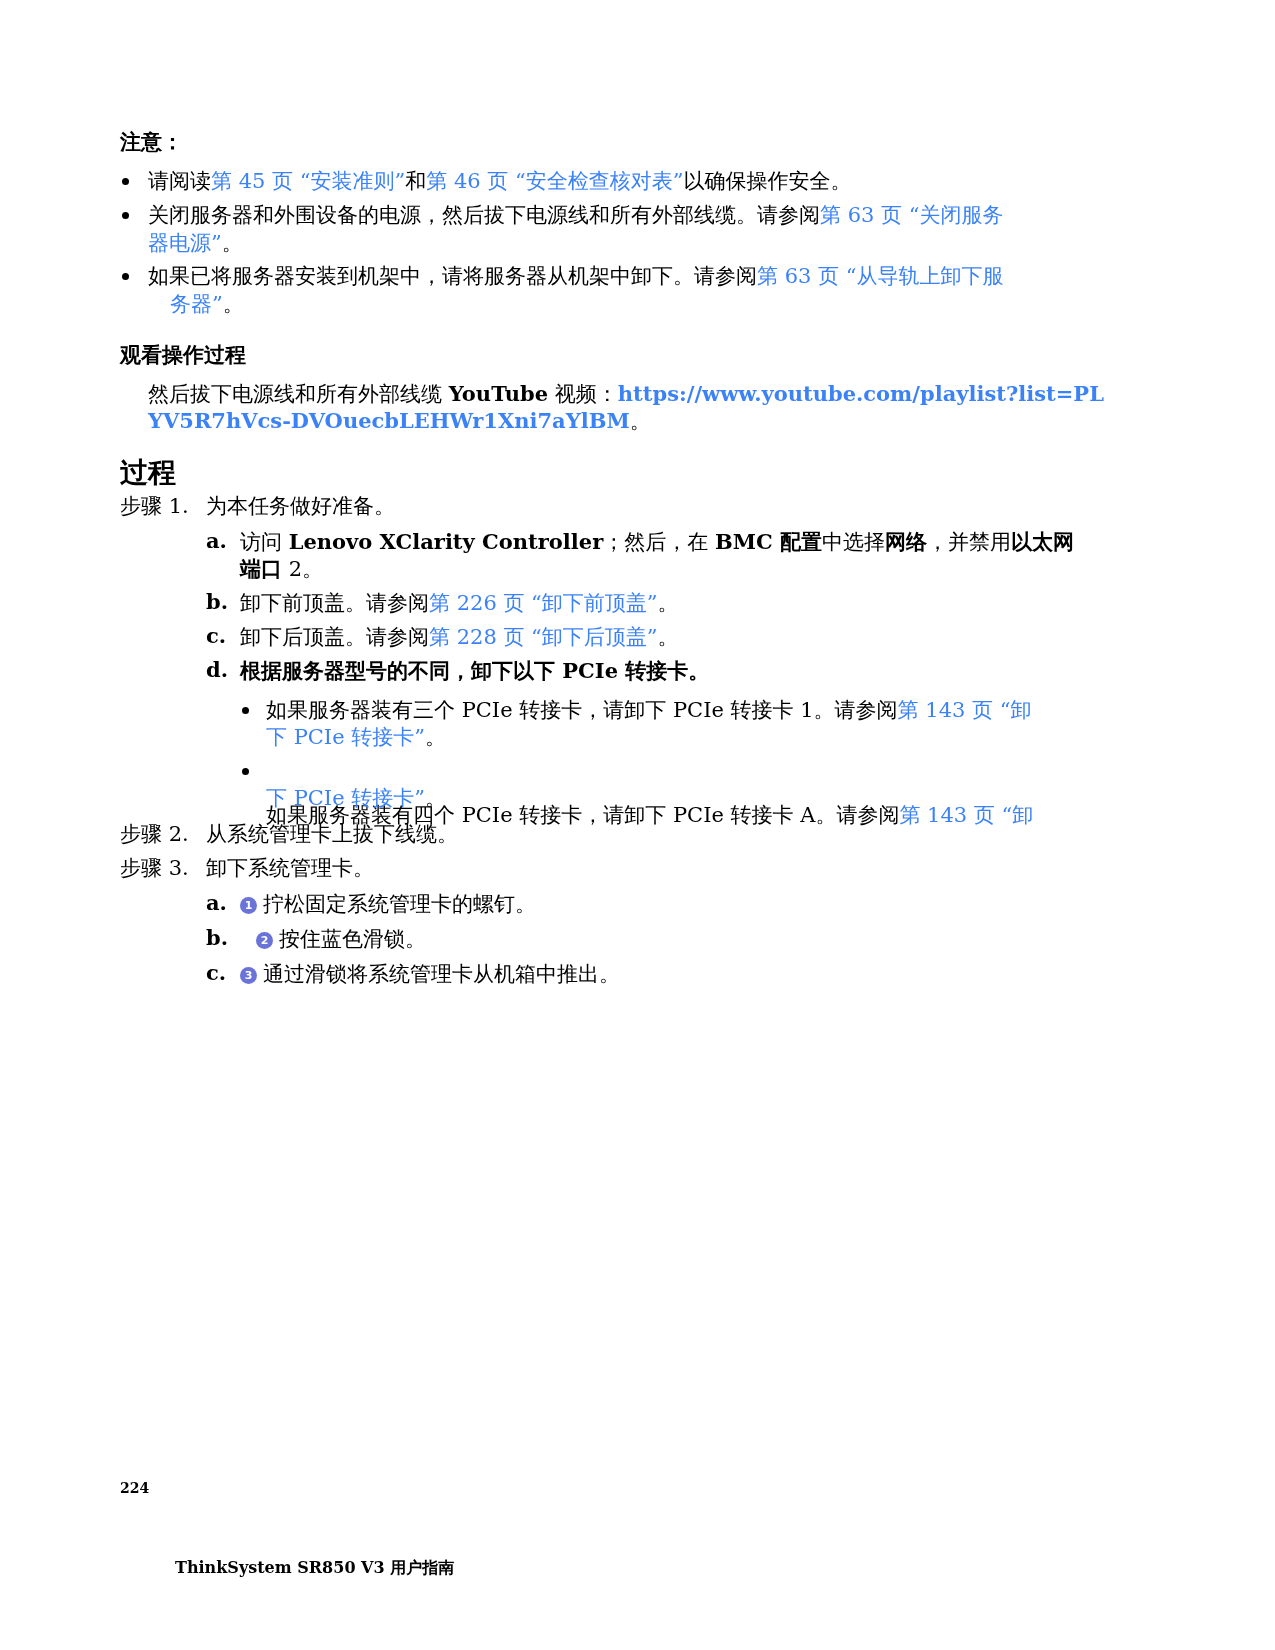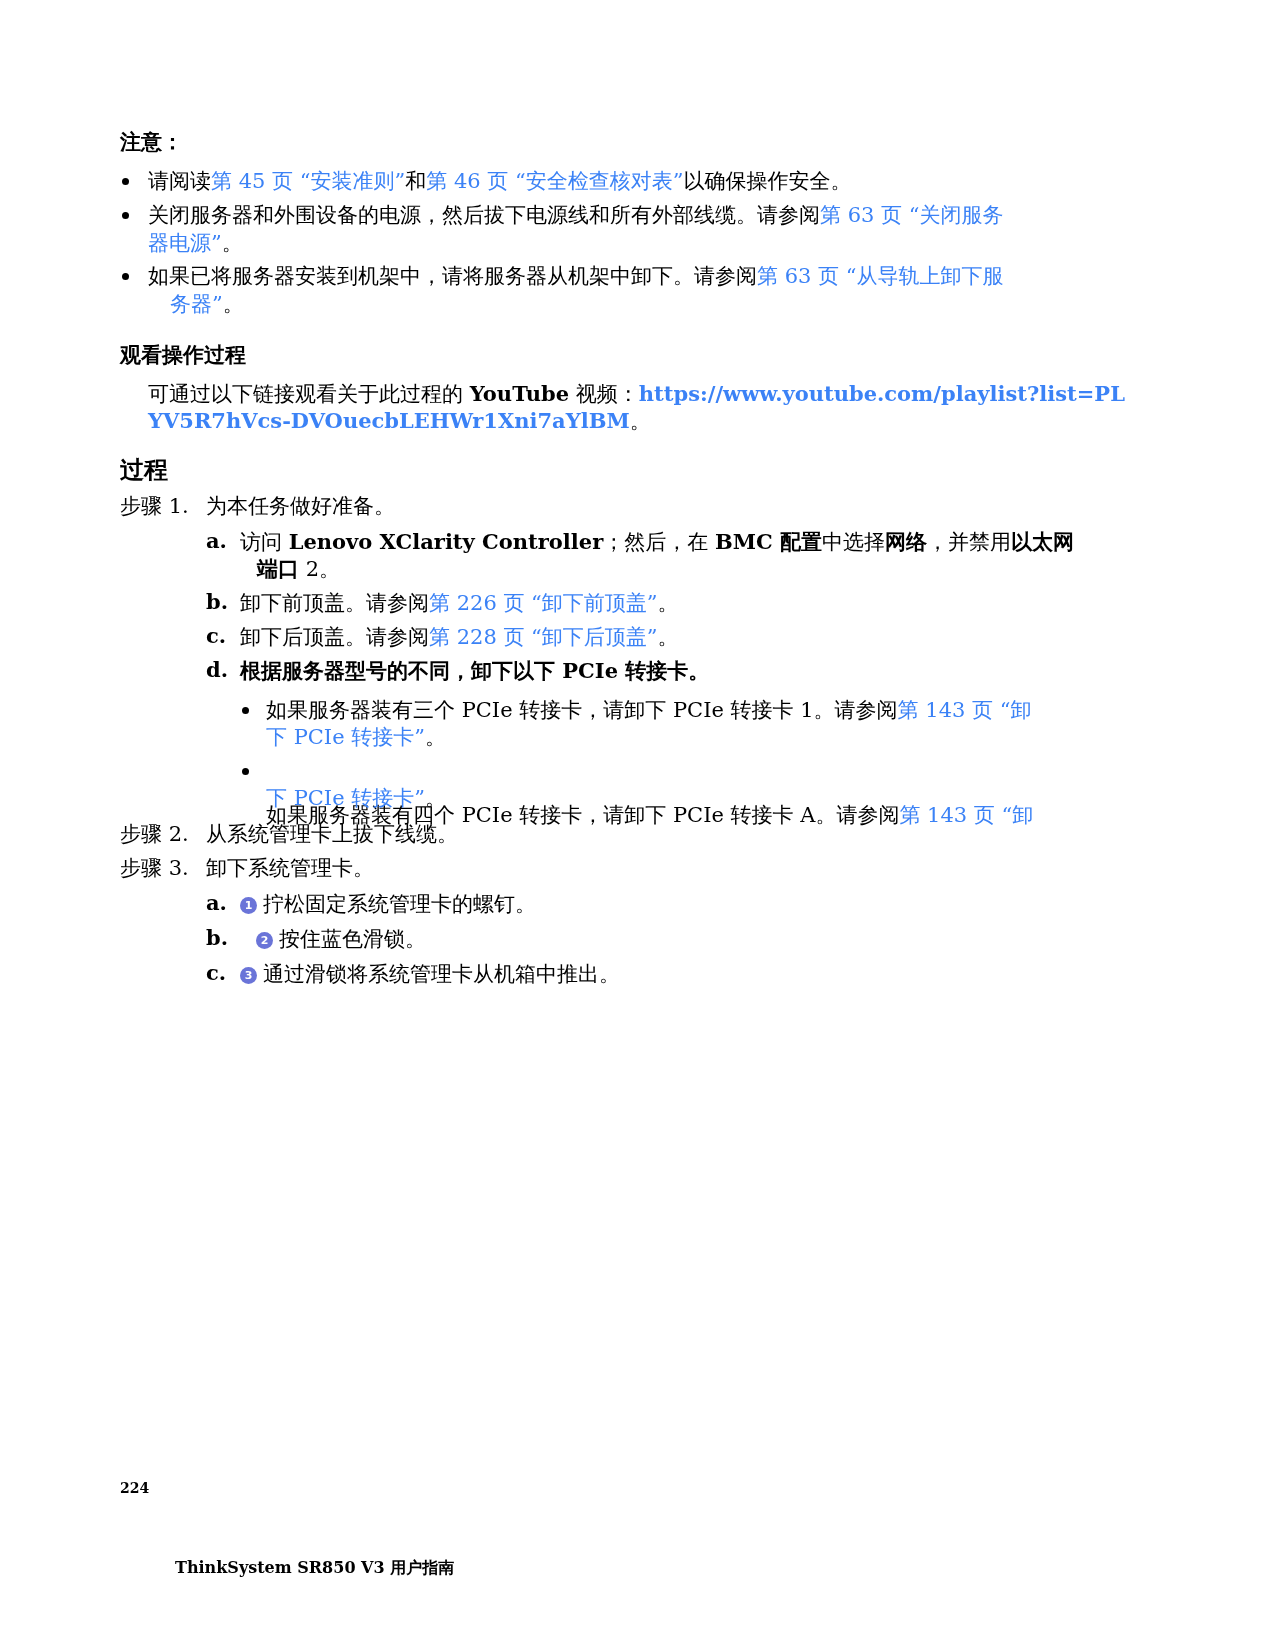--- a/index.html
+++ b/index.html
@@ -13,21 +13,21 @@
   b, .b { font-weight: bold; }
   .bullet { position: absolute; width: 7px; height: 7px; border-radius: 50%; background: #000; }
   .sub-label { font-weight: bold; }
   .callout {
     display: inline-block; width: 17px; height: 17px; border-radius: 50%;
     background: #6a74d8; color: #fff; font-family: "DejaVu Sans", sans-serif;
     font-size: 11px; line-height: 17px; text-align: center; vertical-align: 2px;
     font-weight: bold; margin-right: 6px;
   }
   .h-note { font-weight: bold; font-size: 21px; }
-  .h-section { font-weight: bold; font-size: 24px; font-family: Liberation Mono, monospace; }
+  .h-section { font-weight: bold; font-size: 28px; font-family: Liberation Mono, monospace; }
   .footer-num { font-weight: bold; font-size: 14px; }
   .footer-title { font-size: 16px; }
 </style>
 </head>
 <body>
 
 <div class="abs h-note" style="left:120px;top:128px;">注意：</div>
 
 <div class="bullet" style="left:122px;top:178px;"></div>
 <div class="abs" style="left:148px;top:167px;">
@@ -45,36 +45,36 @@
 <div class="bullet" style="left:122px;top:273px;"></div>
 <div class="abs" style="left:148px;top:262px;">
   <span>如果已将服务器安装到机架中，请将服务器从机架中卸下。请参阅</span><span class="link">第 63 页 “从导轨上卸下服</span>
 </div>
 <div class="abs" style="left:148px;top:290px;margin-left:22px;">
   <span class="link">务器”</span><span>。</span>
 </div>
 
 <div class="abs h-note" style="left:120px;top:341px;">观看操作过程</div>
 <div class="abs" style="left:148px;top:380px;">
-  <span>可通过以下链接观看关于此过程的 </span><b>YouTube</b><span> 视频：</span><span class="link b">https://www.youtube.com/playlist?list=PL</span>
+  <span>然后拔下电源线和所有外部线缆 </span><b>YouTube</b><span> 视频：</span><span class="link b">https://www.youtube.com/playlist?list=PL</span>
 </div>
 <div class="abs" style="left:148px;top:407px;">
   <span class="link b">YV5R7hVcs-DVOuecbLEHWr1Xni7aYlBM</span><span>。</span>
 </div>
 
 <div class="abs h-section" style="left:120px;top:454px;">过程</div>
 
 <div class="abs" style="left:120px;top:492px;"><span>步骤 1.</span></div>
 <div class="abs" style="left:206px;top:492px;">为本任务做好准备。</div>
 
 <div class="abs sub-label" style="left:206px;top:528px;">a.</div>
 <div class="abs" style="left:240px;top:528px;">
   <span>访问 </span><b>Lenovo XClarity Controller</b><span>；然后，在 </span><b>BMC 配置</b><span>中选择</span><b>网络</b><span>，并禁用</span><b>以太网</b>
 </div>
-<div class="abs" style="left:257px;top:555px;text-align:right;">
+<div class="abs" style="left:240px;top:555px;text-align:right;">
   <b>端口</b><span> 2。</span>
 </div>
 
 <div class="abs sub-label" style="left:206px;top:589px;">b.</div>
 <div class="abs" style="left:240px;top:589px;">
   <span>卸下前顶盖。请参阅</span><span class="link">第 226 页 “卸下前顶盖”</span><span>。</span>
 </div>
 
 <div class="abs sub-label" style="left:206px;top:623px;">c.</div>
 <div class="abs" style="left:240px;top:623px;">

